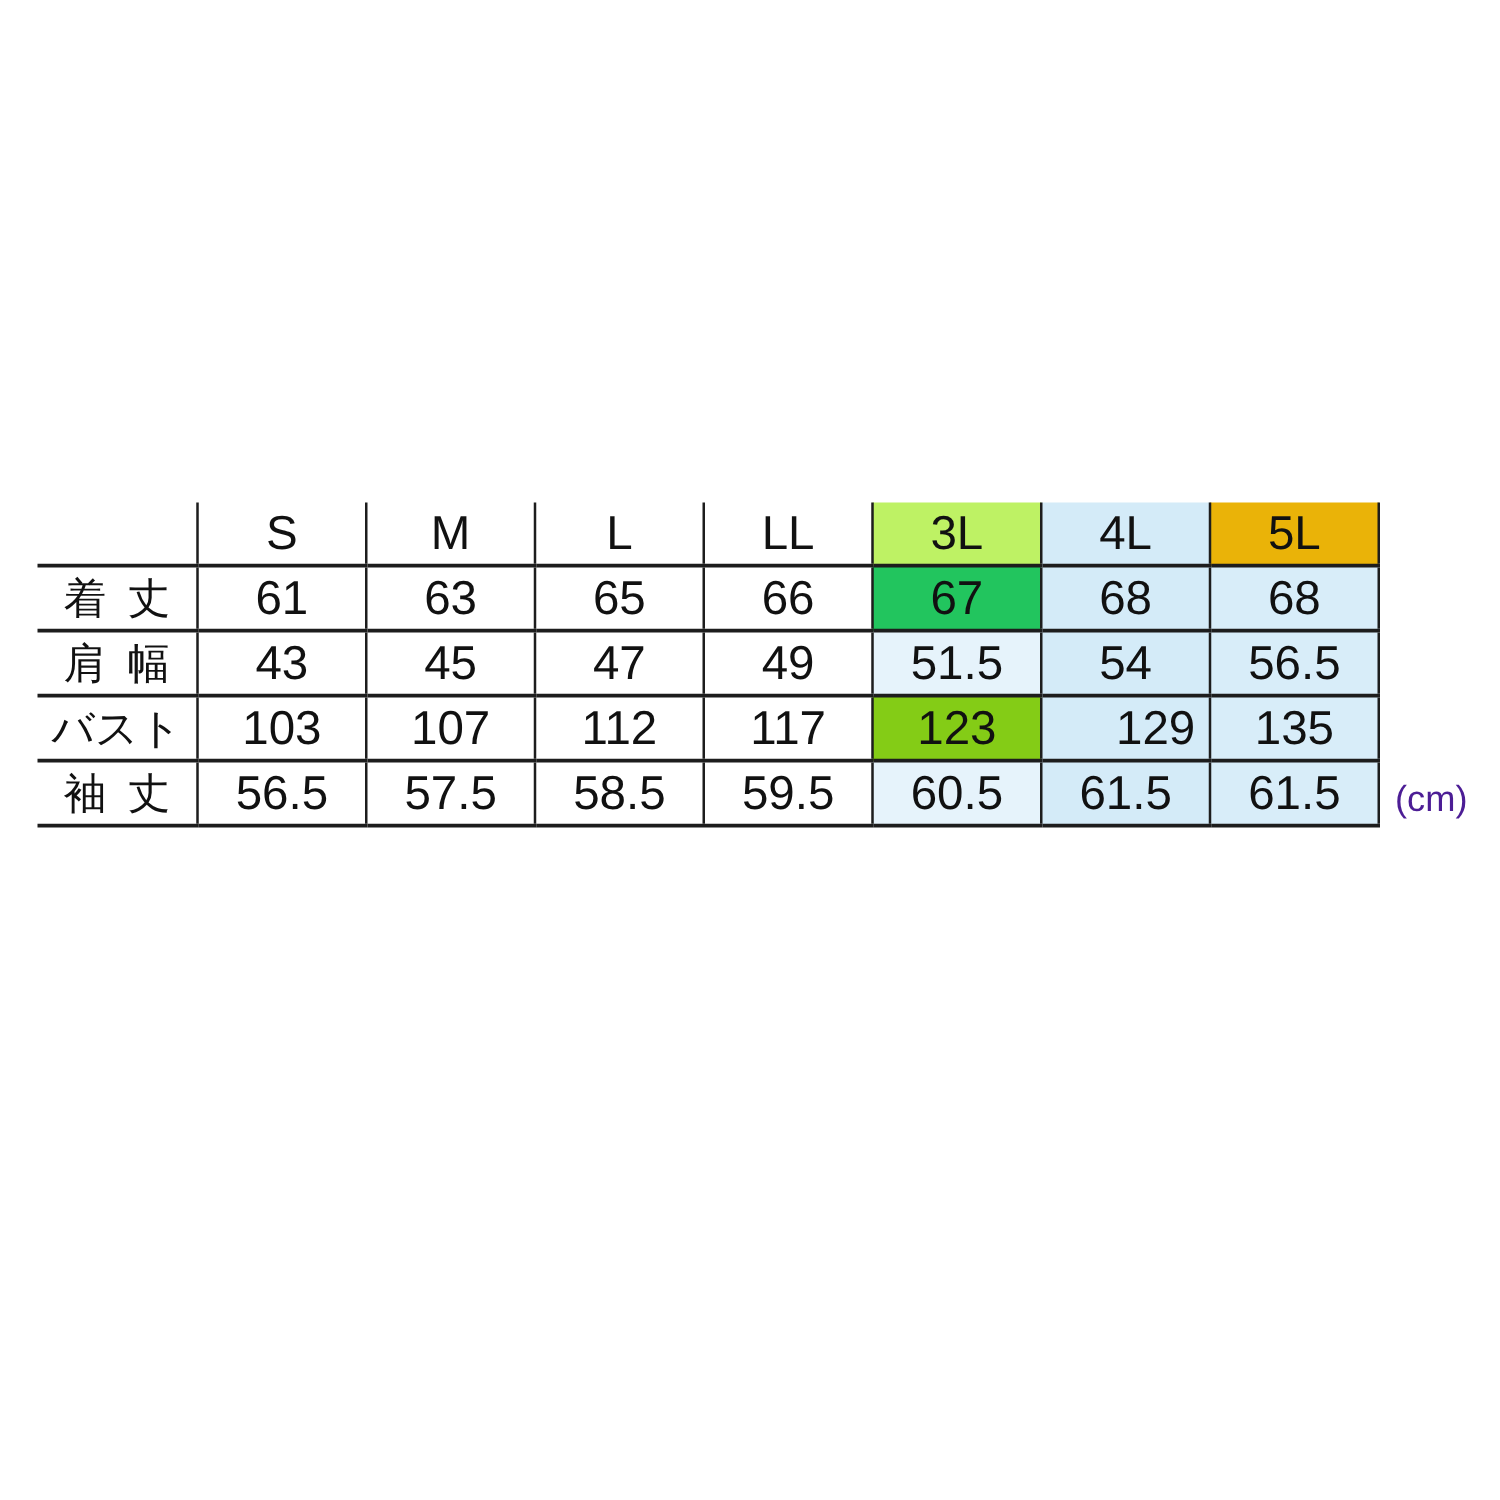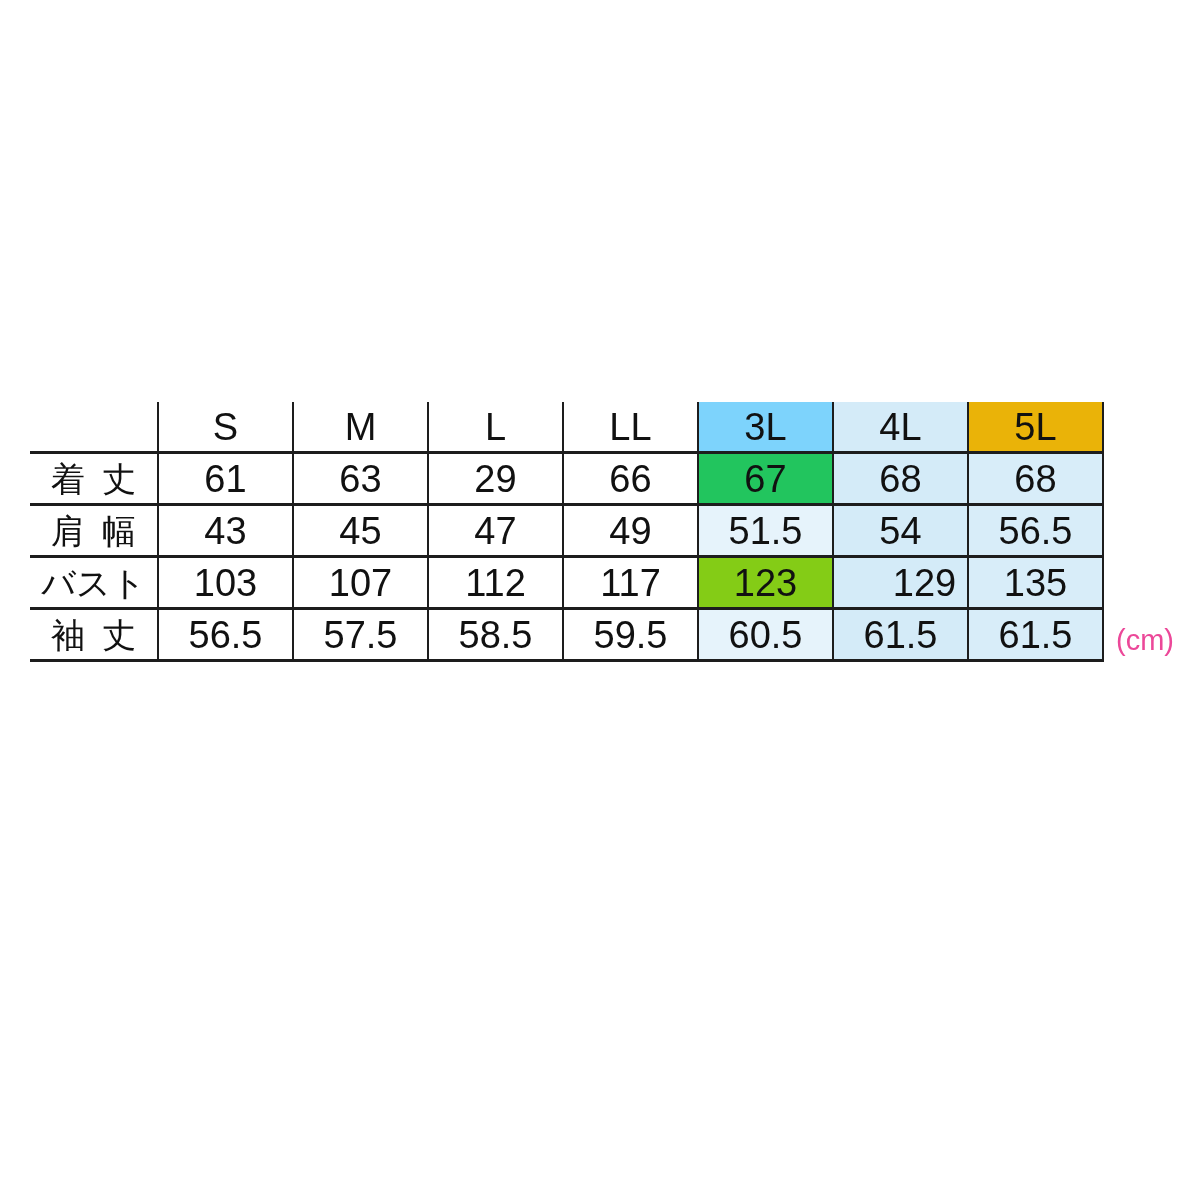--- a/index.html
+++ b/index.html
@@ -54,49 +54,49 @@
   table.size-table .row-label {
     font-size: 34px;
   }
   .spread {
     letter-spacing: 0.5em;
     margin-right: -0.5em;
     text-align: right;
   }
   .unit {
     font-size: 29px;
-    color: #ec4899;
+    color: #4c1d95;
     margin-bottom: 5px;
     white-space: nowrap;
   }
 </style>
 </head>
 <body>
 
 <div class="stage">
   <div class="table-wrap">
     <table class="size-table">
       <thead>
         <tr id="header-row">
             <th class="corner-cell" style="width: 127px;"></th>
             <th class="vline" style="width: 133px;">S</th>
             <th class="vline" style="width: 133px;">M</th>
             <th class="vline" style="width: 133px;">L</th>
             <th class="vline" style="width: 133px;">LL</th>
-            <th class="vline" style="width: 133px; background: #7dd3fc; margin-left: 30px;">3L</th>
+            <th class="vline" style="width: 133px; background: #bef264; margin-left: 30px;">3L</th>
             <th class="vline" style="width: 133px; background: rgb(212, 235, 248);">4L</th>
             <th class="vline last-col" style="width: 133px; background: #eab308;">5L</th>
           </tr>
       </thead>
       <tbody id="table-body">
           <tr>
             <td class="row-label"><span class="spread">着丈</span></td>
             <td class="vline">61</td>
             <td class="vline">63</td>
-            <td class="vline">29</td>
+            <td class="vline">65</td>
             <td class="vline">66</td>
             <td class="vline" style="background: #22c55e;">67</td>
             <td class="vline" style="background: rgb(212, 235, 248);">68</td>
             <td class="vline last-col" style="background: rgb(216, 237, 249);">68</td>
           </tr>
           <tr>
             <td class="row-label"><span class="spread">肩幅</span></td>
             <td class="vline">43</td>
             <td class="vline">45</td>
             <td class="vline">47</td>

